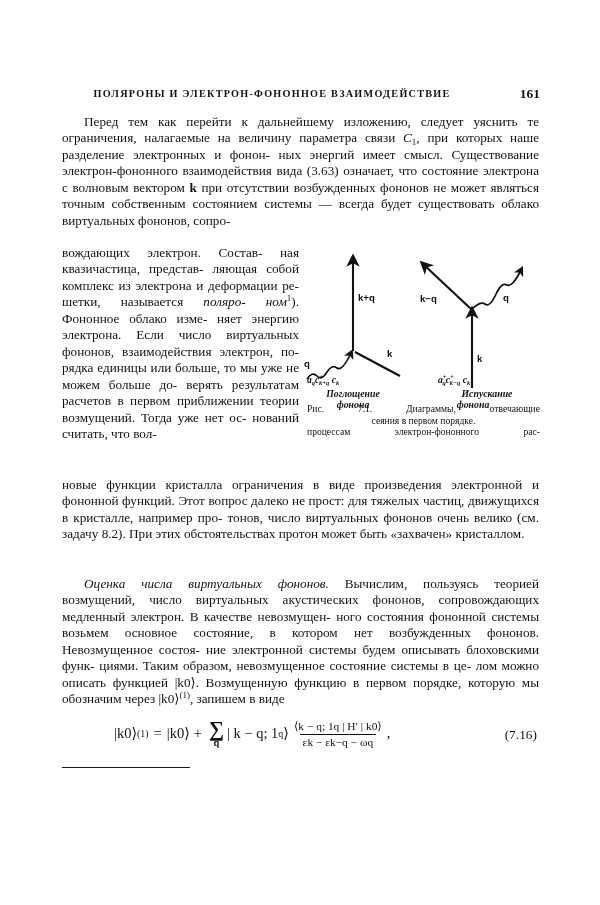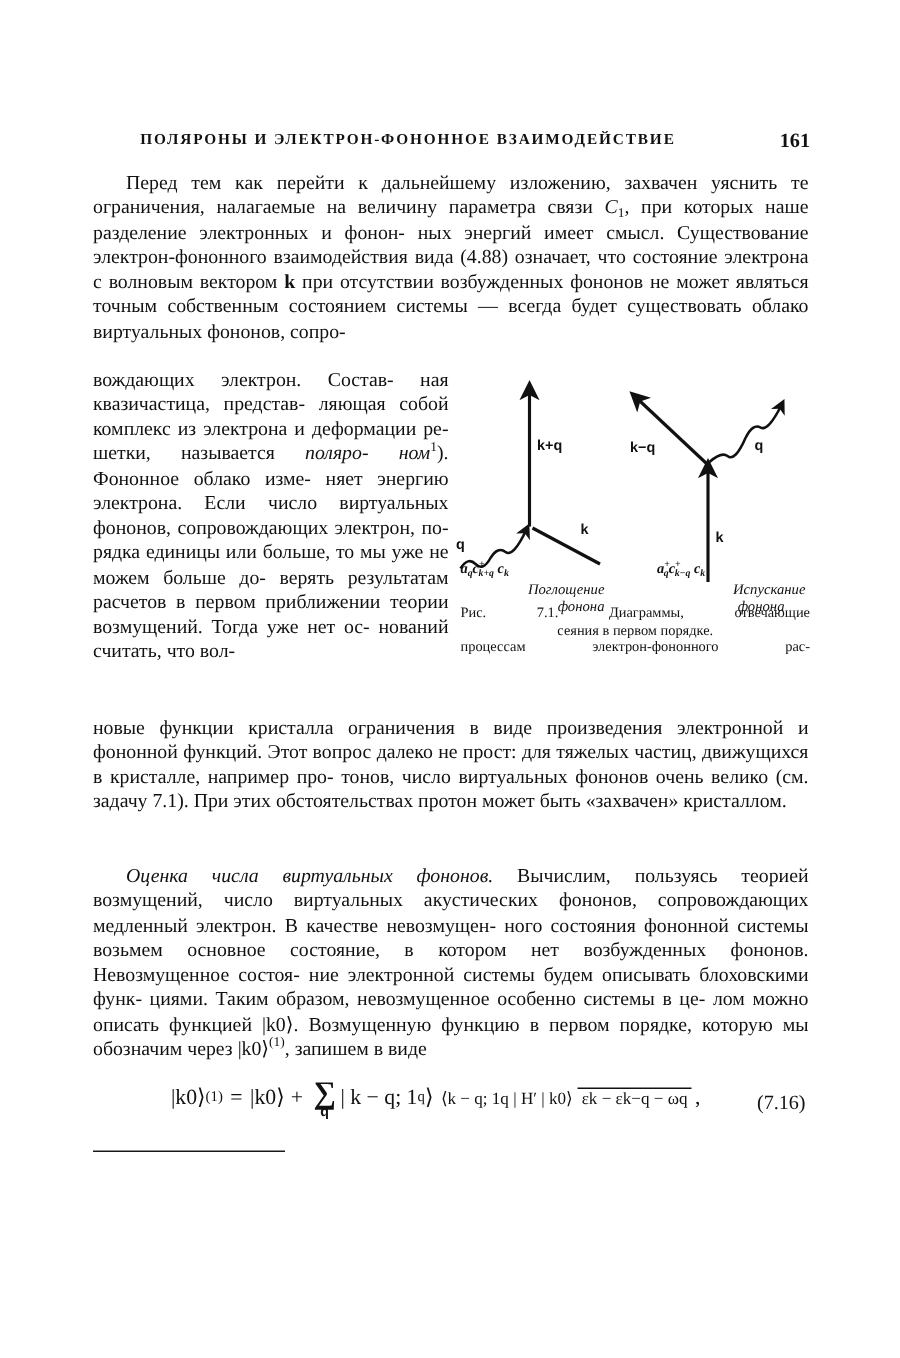--- a/index.html
+++ b/index.html
@@ -118,22 +118,23 @@
     font-style: italic;
     font-weight: 700;
     font-size: 9.6px;
     white-space: nowrap;
   }
   .proclabel {
     position: absolute;
     font-family: "Liberation Serif", serif;
     font-style: italic;
     font-size: 9.8px;
-    text-align: right;
-    white-space: nowrap;
+    text-align: center;
+    white-space: nowrap;
+    font-weight: bold;
   }
 
   
   .equation {
     position: absolute;
     left: 62px;
     top: 716px;
     width: 477px;
     height: 42px;
     font-size: 14px;
@@ -160,21 +161,21 @@
     justify-content: center;
     margin: 0 3px;
     position: relative;
     top: 1px;
   }
   .sumop .sig { font-size: 21px; line-height: 0.82; font-weight: 700; }
   .sumop .sub { font-size: 9.5px; font-weight: 700;
                 font-family: "Liberation Sans", sans-serif; line-height: 1; }
   .frac {
     display: inline-flex;
-    flex-direction: row;
+    flex-direction: column;
     align-items: center;
     margin: 0 2px;
     position: relative;
     top: 0px;
   }
   .frac .num { font-size: 11.4px; padding: 0 3px 1px 3px; }
   .frac .den { font-size: 11.4px; padding: 1px 3px 0 3px;
                border-top: 1px solid #111; }
 
   
@@ -201,40 +202,40 @@
 
 <div class="page">
 
   <div class="runhead">
     <div class="runhead-title">ПОЛЯРОНЫ  И  ЭЛЕКТРОН-ФОНОННОЕ  ВЗАИМОДЕЙСТВИЕ</div>
     <div class="runhead-page">161</div>
   </div>
 
   <div class="col full para1">
     <span class="p-indent" style="display:inline"></span>
-    <span style="display:inline-block;width:22px"></span><span>Перед тем как перейти к дальнейшему изложению, захвачен</span>
+    <span style="display:inline-block;width:22px"></span><span>Перед тем как перейти к дальнейшему изложению, следует</span>
     <span>уяснить те ограничения, налагаемые на величину параметра</span>
     <span>связи </span><i>C</i><sub>1</sub><span>, при которых наше разделение электронных и фонон-</span>
     <span>ных энергий имеет смысл. Существование электрон-фононного</span>
-    <span>взаимодействия вида (4.88) означает, что состояние электрона</span>
+    <span>взаимодействия вида (3.63) означает, что состояние электрона</span>
     <span>с волновым вектором </span><b>k</b><span> при отсутствии возбужденных фононов</span>
     <span>не может являться точным собственным состоянием системы —</span>
     <span>всегда будет существовать облако виртуальных фононов, сопро-</span>
   </div>
 
   <div class="col left-col para2">
     <span>вождающих электрон. Состав-</span>
     <span>ная квазичастица, представ-</span>
     <span>ляющая собой комплекс из</span>
     <span>электрона и деформации ре-</span>
     <span>шетки, называется </span><i>поляро-</i>
     <i>ном</i><sup>1</sup><span>). Фононное облако изме-</span>
     <span>няет энергию электрона. Если</span>
     <span>число виртуальных фононов,</span>
-    <span>сопровождающих электрон, по-</span>
+    <span>взаимодействия электрон, по-</span>
     <span>рядка единицы или больше, то</span>
     <span>мы уже не можем больше до-</span>
     <span>верять результатам расчетов в</span>
     <span>первом приближении теории</span>
     <span>возмущений. Тогда уже нет ос-</span>
     <span>нований считать, что вол-</span>
   </div>
 
   <div class="figure">
 
@@ -294,32 +295,32 @@
       <span class="capline">сеяния в первом порядке.</span>
       <span class="capline cap-just">процессам  электрон-фононного  рас-</span>
     </div>
   </div>
 
   <div class="col full para3">
     <span>новые функции кристалла ограничения в виде произведения</span>
     <span>электронной и фононной функций. Этот вопрос далеко не прост:</span>
     <span>для тяжелых частиц, движущихся в кристалле, например про-</span>
     <span>тонов, число виртуальных фононов очень велико (см. задачу</span>
-    <span>7.1). При этих обстоятельствах протон может быть «захвачен»</span>
+    <span>8.2). При этих обстоятельствах протон может быть «захвачен»</span>
     <span>кристаллом.</span>
   </div>
 
   <div class="col full para4">
     <span style="display:inline-block;width:22px"></span><i>Оценка числа виртуальных фононов.</i><span> Вычислим, пользуясь</span>
     <span>теорией возмущений, число виртуальных акустических фононов,</span>
     <span>сопровождающих медленный электрон. В качестве невозмущен-</span>
     <span>ного состояния фононной системы возьмем основное состояние,</span>
     <span>в котором нет возбужденных фононов. Невозмущенное состоя-</span>
     <span>ние электронной системы будем описывать блоховскими функ-</span>
-    <span>циями. Таким образом, невозмущенное особенно системы в це-</span>
+    <span>циями. Таким образом, невозмущенное состояние системы в це-</span>
     <span>лом можно описать функцией </span><span>|k0⟩</span><span>. Возмущенную функцию в</span>
     <span>первом порядке, которую мы обозначим через </span><span>|k0⟩</span><sup>(1)</sup><span>, запишем</span>
     <span>в виде</span>
   </div>
 
   <div class="equation">
     <div class="eq-body">
       <span>|k0⟩</span>
         <sup>(1)</sup>
       <span style="margin:0 5px">=</span>

